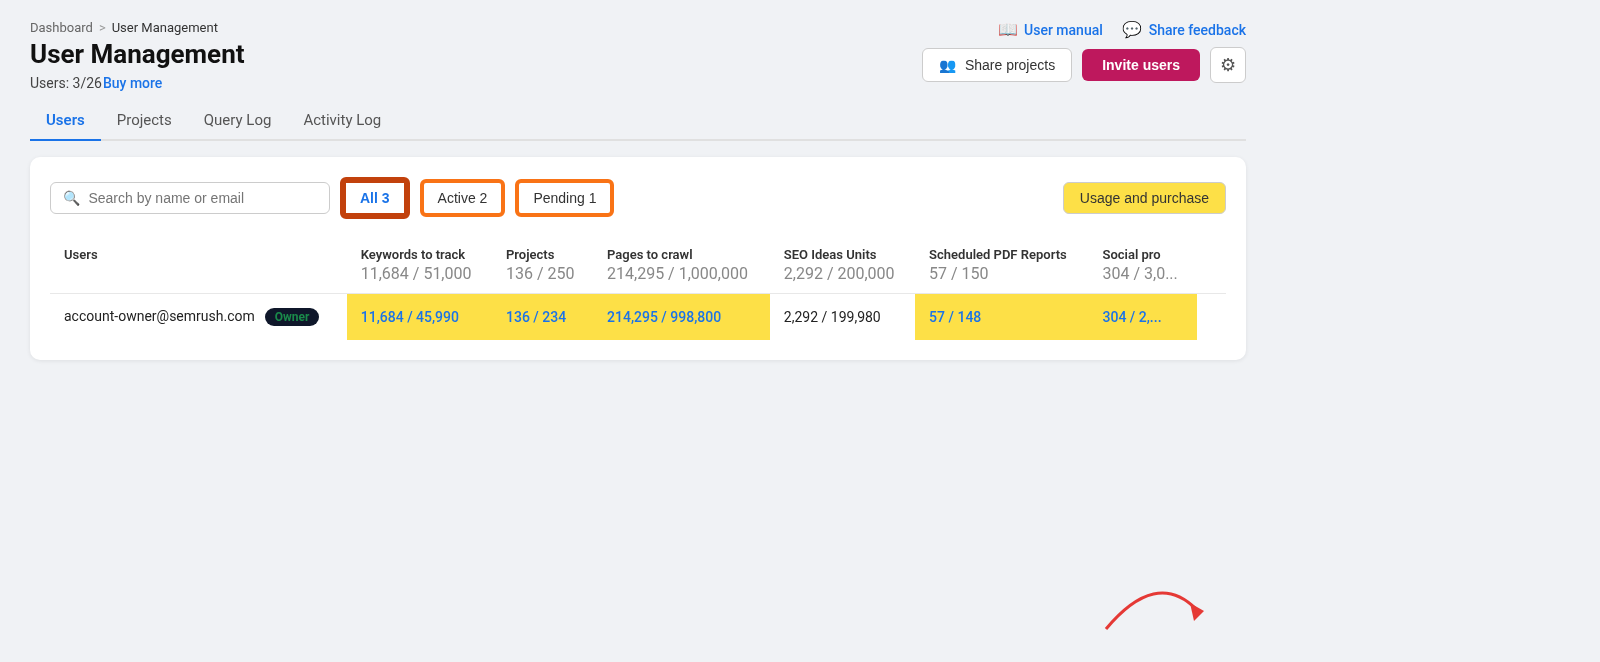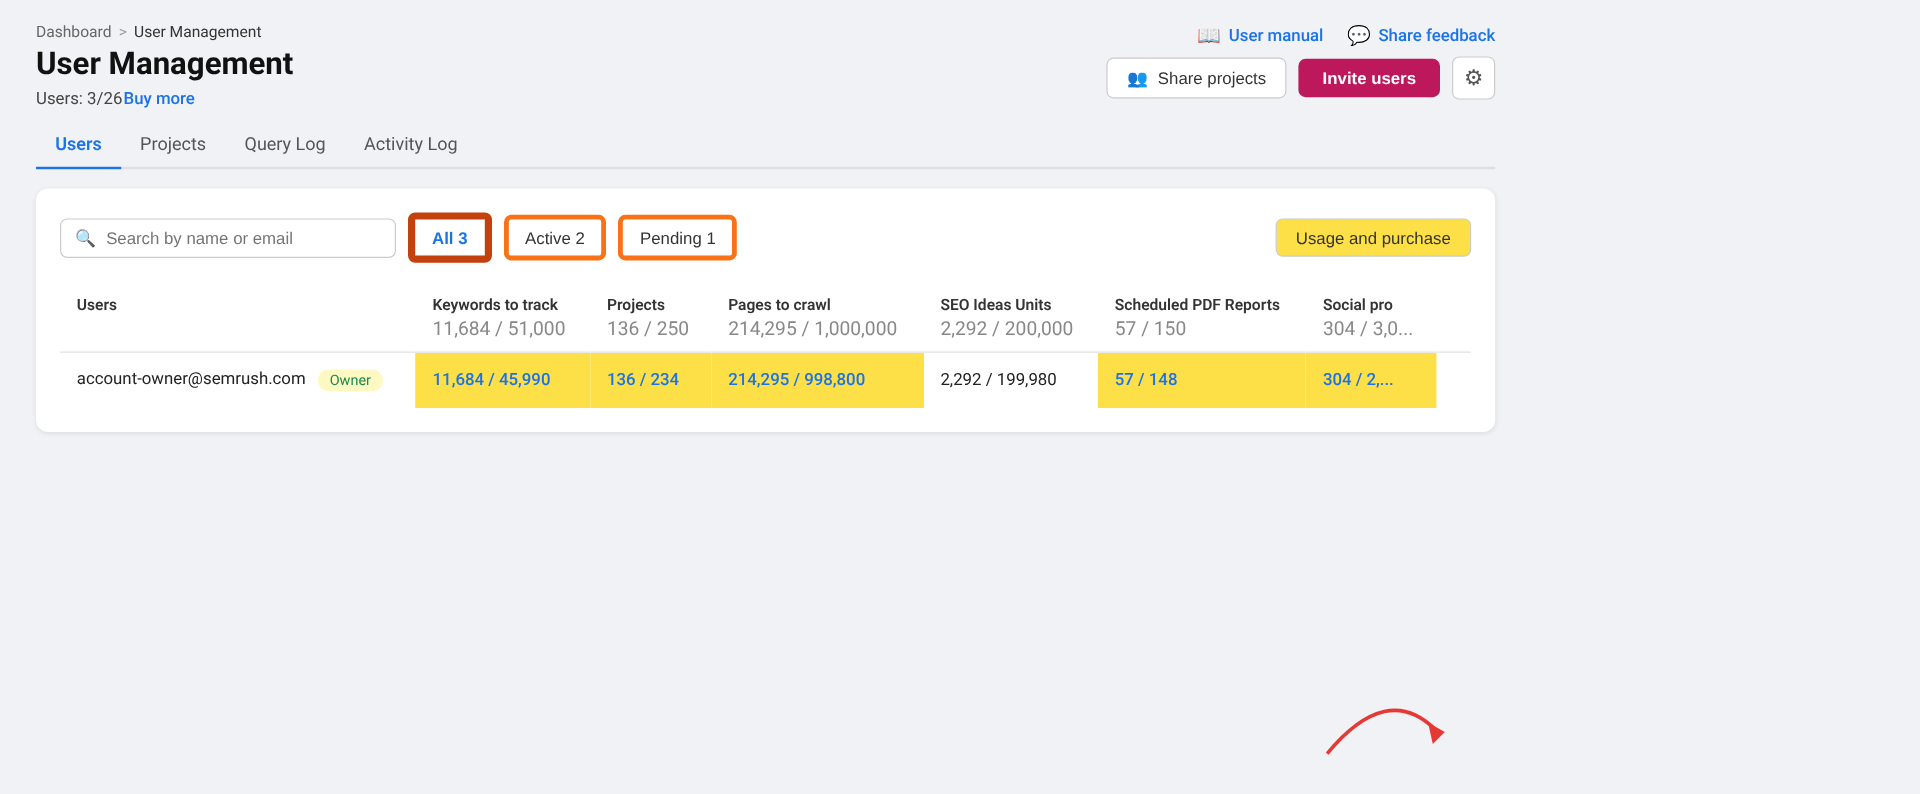--- a/index.html
+++ b/index.html
@@ -232,26 +232,26 @@
       font-size: 14px;
       color: #222;
       vertical-align: middle;
     }
     .user-cell {
       display: flex;
       align-items: flex-start;
       gap: 10px;
     }
     .owner-badge {
-      background: #fef9c3;
+      background: #0f172a;
       color: #1a8a4a;
       font-size: 12px;
       padding: 2px 10px;
       border-radius: 12px;
-      font-weight: 400;
+      font-weight: 700;
     }
     .highlighted-cell {
       background: #fde047;
       color: #1a73e8;
       font-weight: 500;
     }
     .action-cell {
       display: flex;
       align-items: center;
       gap: 6px;

